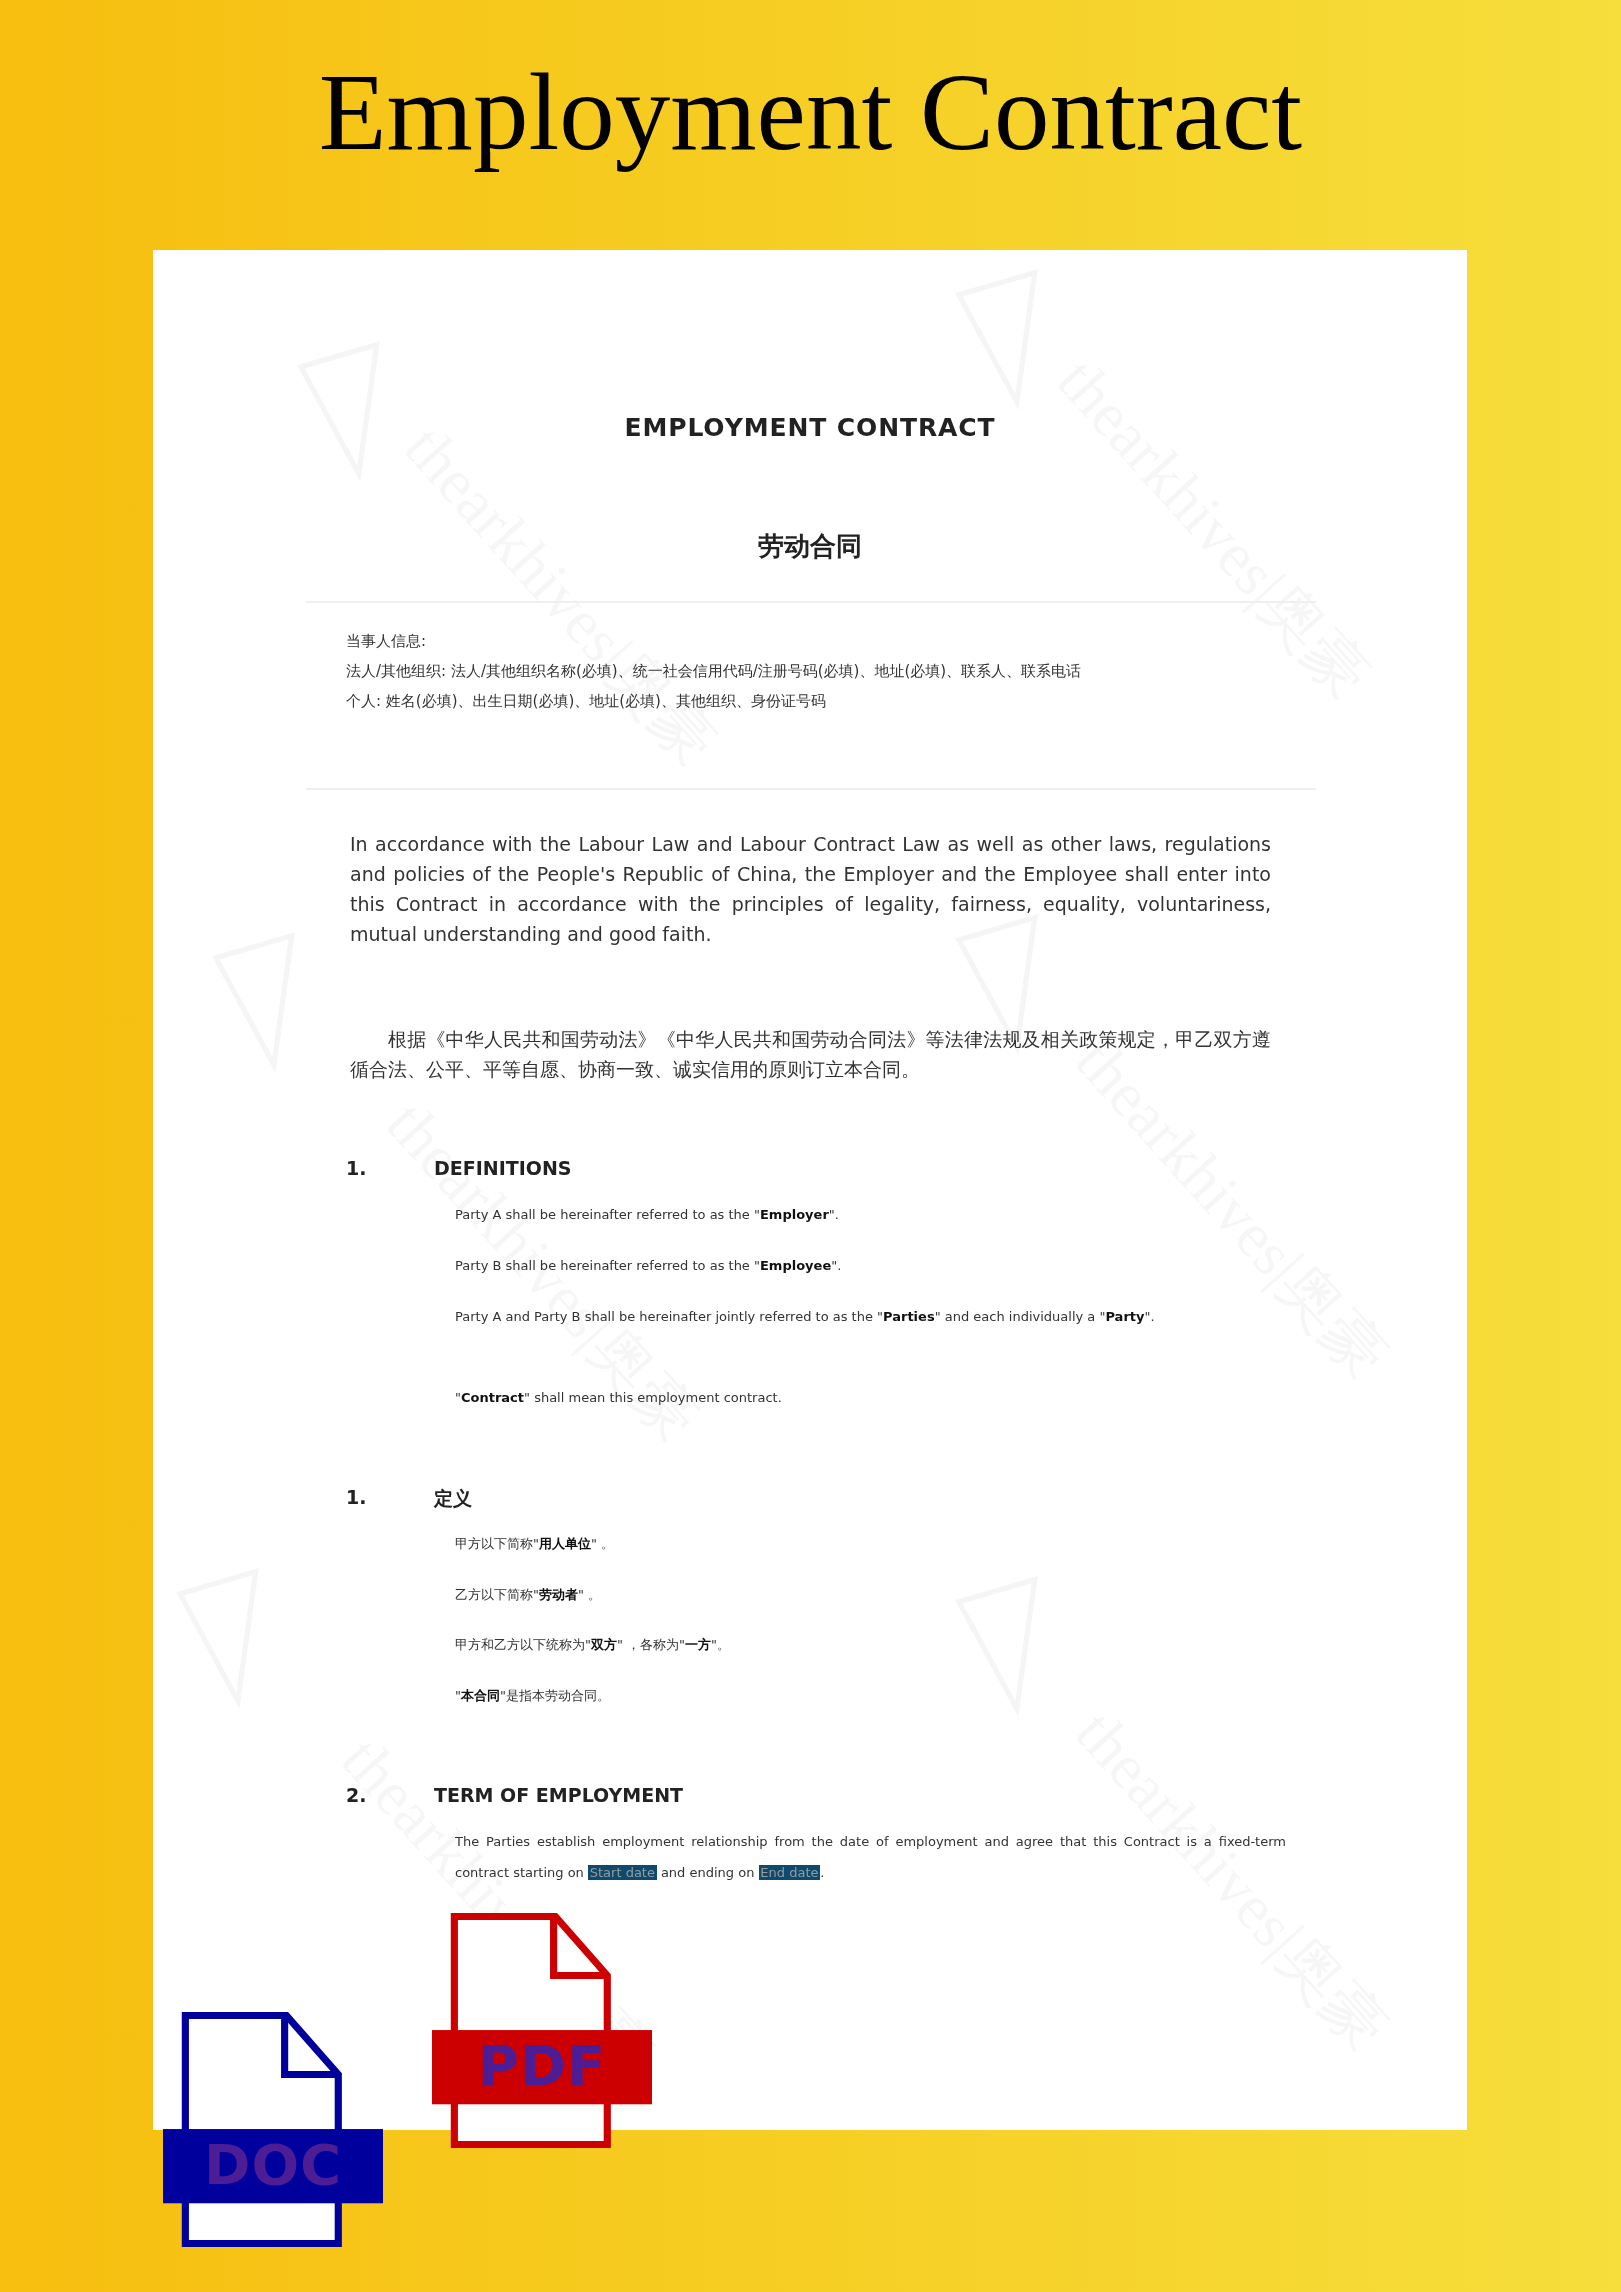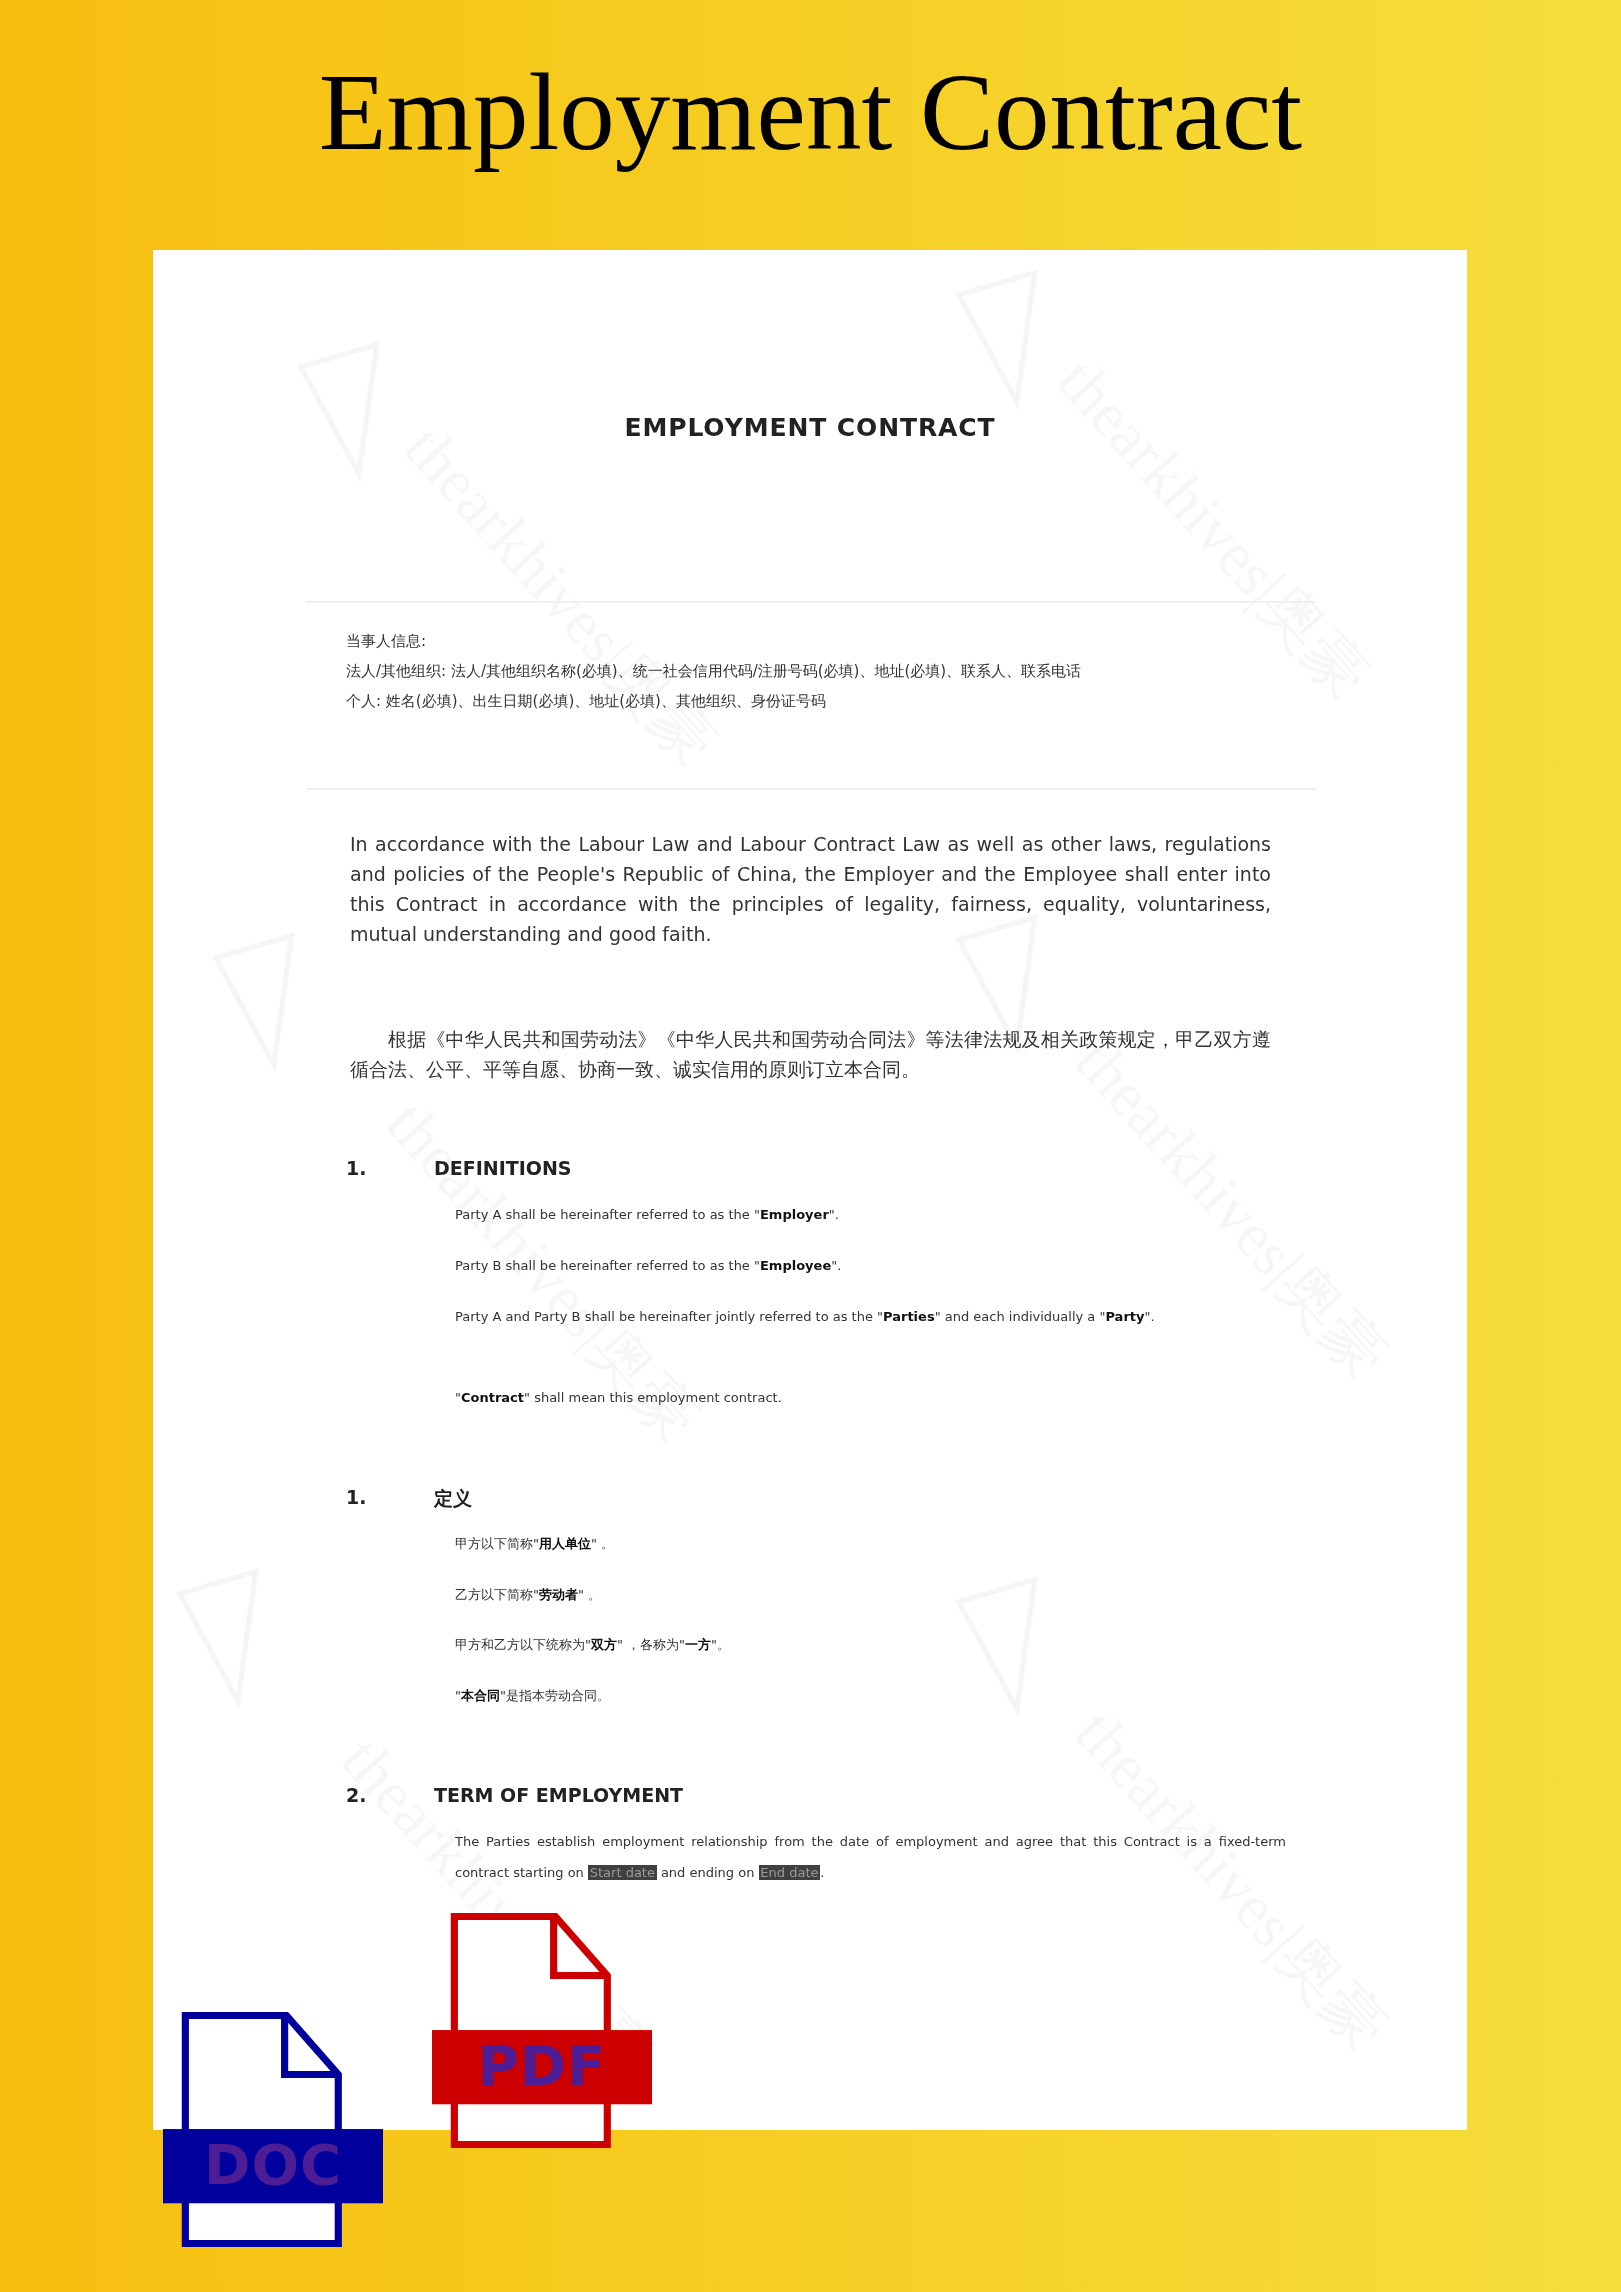--- a/index.html
+++ b/index.html
@@ -48,21 +48,21 @@
   .sec-head {
     position: absolute; left: 193px; font-size: 19px; font-weight: bold; color: #222;
   }
   .sec-num { position: absolute; left: 0; top: 0; width: 54px; }
   .sec-label { position: absolute; left: 88px; top: 0; white-space: nowrap; }
   .item {
     position: absolute; left: 302px; width: 831px; font-size: 13px; color: #333;
     line-height: 31px; text-align: justify;
   }
   .item b { color: #111; }
-  .placeholder { background: #404040; color: #9a9a9a; padding: 0 1.8px; }
+  .placeholder { background: #0c4a6e; color: #9a9a9a; padding: 0 1.8px; }
   .file-icon { position: absolute; cursor: pointer; }
   .file-icon svg { display: block; }
   .file-label {
     position: absolute; left: 0; width: 100%; text-align: center; color: #4c1d95;
     font-weight: bold; font-size: 56px; font-family: "DejaVu Sans", sans-serif;
     letter-spacing: 0.9px;
   }
 </style>
 </head>
 <body>
@@ -95,20 +95,21 @@
       <path d="M10 30 L95 5 L75 150 Z" fill="none" stroke="rgba(0,0,0,0.04)" stroke-width="6"></path>
     </svg>
   <div class="wm" style="left:233px;top:1469px;"><span>thearkhives</span><span>|奥豪</span></div>
 
   <svg class="wm-tri" style="left:797px;top:1325px;" viewBox="0 0 120 160">
       <path d="M10 30 L95 5 L75 150 Z" fill="none" stroke="rgba(0,0,0,0.04)" stroke-width="6"></path>
     </svg>
   <div class="wm" style="left:967px;top:1442px;"><span>thearkhives</span><span>|奥豪</span></div>
 
   <div class="doc-title">EMPLOYMENT CONTRACT</div>
+  <div class="doc-title-cn">劳动合同</div>
 
   <div class="rule" style="top:351px;"></div>
 
   <div class="parties">
     <div>当事人信息:</div>
     <div>法人/其他组织: 法人/其他组织名称(必填)、统一社会信用代码/注册号码(必填)、地址(必填)、联系人、联系电话</div>
     <div>个人: 姓名(必填)、出生日期(必填)、地址(必填)、其他组织、身份证号码</div>
   </div>
 
   <div class="rule" style="top:538px;"></div>

